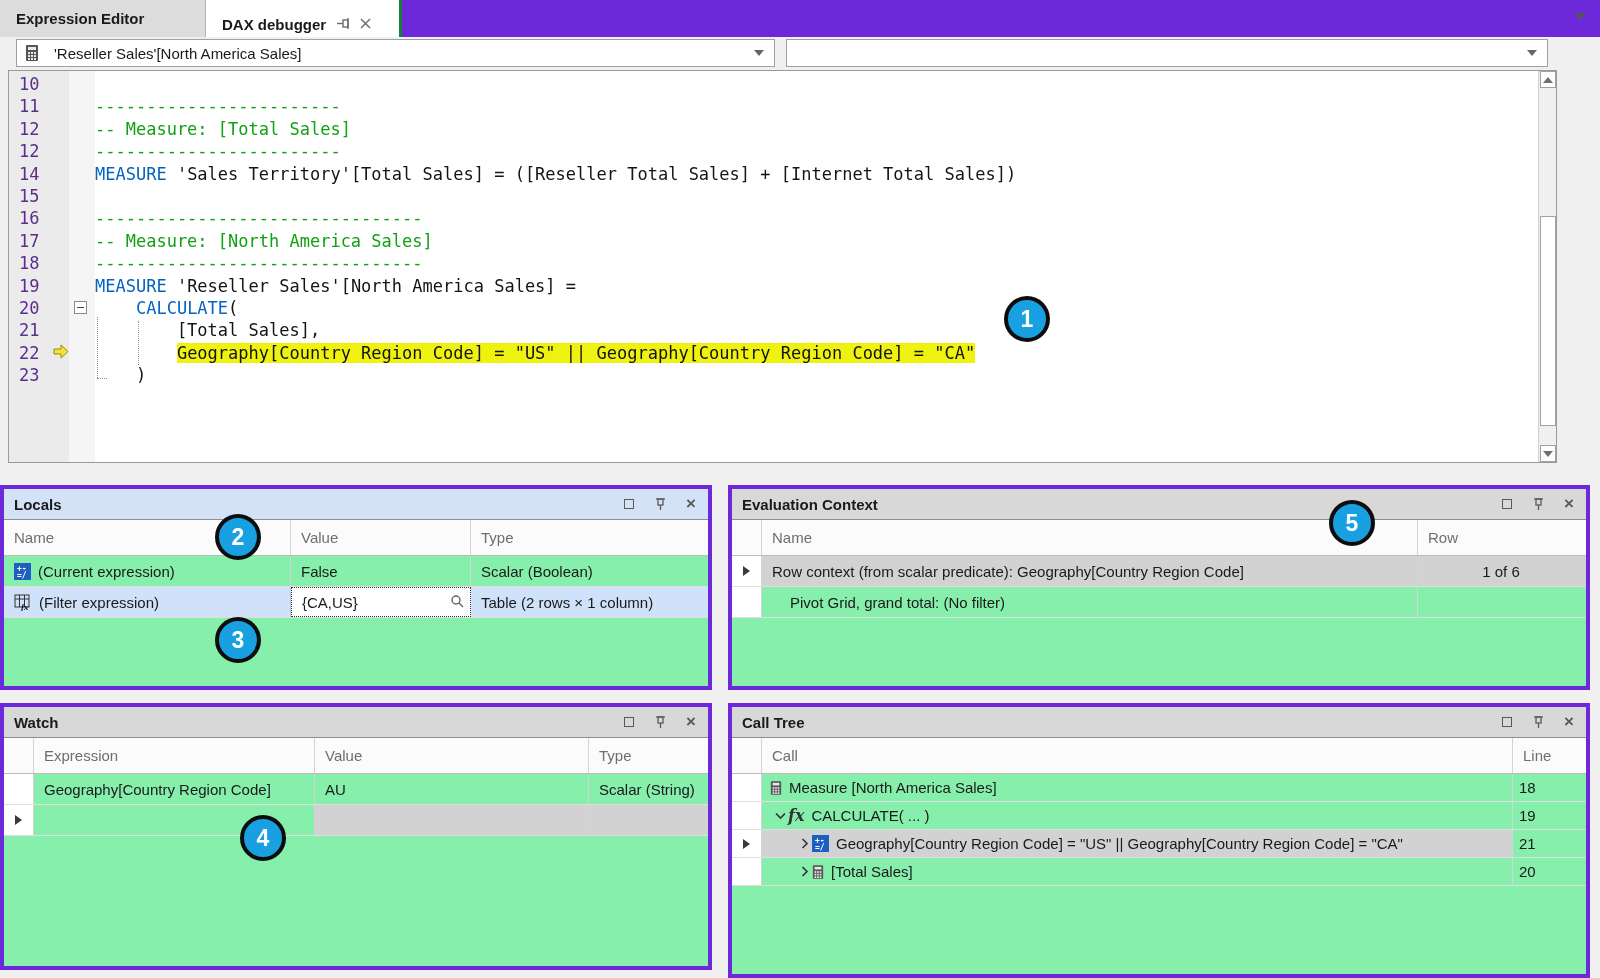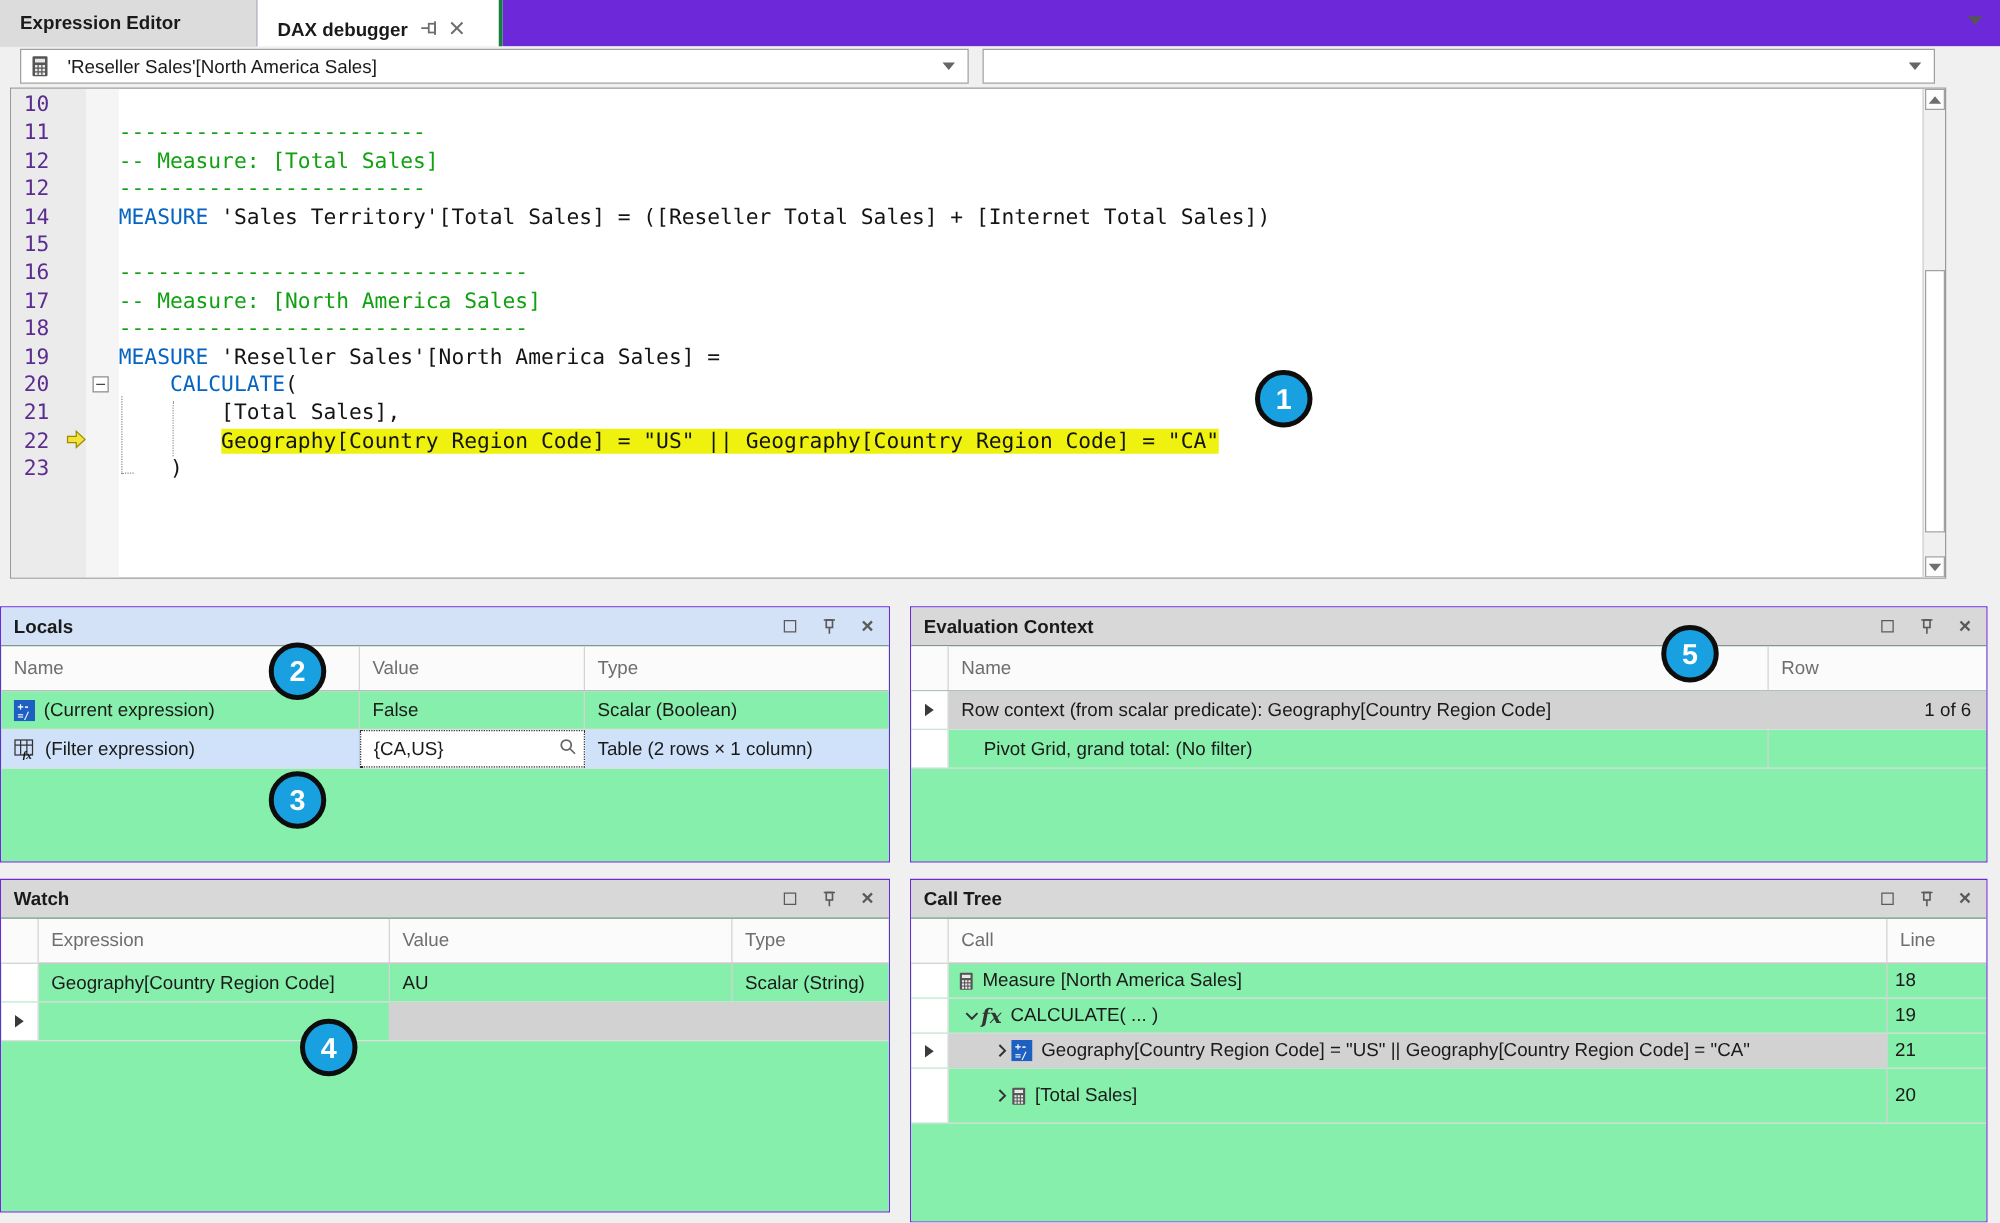--- a/index.html
+++ b/index.html
@@ -44,21 +44,21 @@
   
   .vscroll{position:absolute;right:0;top:0;width:18px;height:100%;background:#f0f0f0;border-left:1px solid #d0d0d0;box-sizing:border-box;}
   .sbtn{position:absolute;left:1px;width:16px;height:17px;background:#fdfdfd;border:1px solid #a2a2a2;box-sizing:border-box;display:flex;align-items:center;justify-content:center;}
   .sbtn.up{top:0;}
   .sbtn.down{bottom:0;}
   .tri-up{width:0;height:0;border-left:5px solid transparent;border-right:5px solid transparent;border-bottom:6px solid #6f6f6f;}
   .tri-down{width:0;height:0;border-left:5px solid transparent;border-right:5px solid transparent;border-top:6px solid #6f6f6f;}
   .sthumb{position:absolute;left:1px;top:145px;width:16px;height:210px;background:#ffffff;border:1px solid #a2a2a2;box-sizing:border-box;}
 
   
-  .panel{position:absolute;background:#ffffff;border:1px solid #6d28d9;box-sizing:border-box;}
+  .panel{position:absolute;background:#ffffff;border:4px solid #6d28d9;box-sizing:border-box;}
   .ptitle{height:30px;display:flex;align-items:center;padding:0 10px;font-size:15px;font-weight:bold;color:#1a1a1a;background:#d8d8d8;}
   .ptitle.focused{background:#d4e2f8;}
   .picons{margin-left:auto;display:flex;align-items:center;gap:17px;color:#5a5a5a;}
   .picon{width:14px;height:14px;display:flex;align-items:center;justify-content:center;font-size:15px;}
   .maxbox{width:10px;height:10px;border:1px solid #5a5a5a;box-sizing:border-box;}
   .closex{font-size:17px;line-height:14px;color:#5a5a5a;}
   .grid{position:absolute;left:0;right:0;top:30px;bottom:0;border-top:1px solid #8f8f8f;background:#86efac;overflow:hidden;}
   .ghead{display:flex;height:36px;align-items:center;font-size:15px;color:#6e6e6e;border-bottom:1px solid #bcbcbc;background:#fbfbfb;box-sizing:border-box;}
   .gcol{box-sizing:border-box;height:100%;display:flex;align-items:center;padding-left:10px;border-right:1px solid #d4d4d4;}
   .gcol:last-child{border-right:none;}
@@ -337,21 +337,21 @@
         <div class="gcol" style="width:656px;">Name</div>
         <div class="gcol" style="flex:1;">Row</div>
       </div>
       <div class="grow">
         <div class="indcol">
             <span class="arrow-r"></span>
           </div>
         <div class="gcell sel-gray" style="width:656px;">
             <span>Row context (from scalar predicate): Geography[Country Region Code]</span>
           </div>
-        <div class="gcell sel-gray" style="flex:1;justify-content:flex-end;padding-right:12px;">
+        <div class="gcell sel-gray" style="flex:1;justify-content:center;padding-right:12px;">
             <span>1 of 6</span>
           </div>
       </div>
       <div class="grow">
         <div class="indcol"></div>
         <div class="gcell" style="width:656px;padding-left:28px;">
             <span>Pivot Grid, grand total: (No filter)</span>
           </div>
         <div class="gcell" style="flex:1;">
             <span></span>
@@ -501,21 +501,21 @@
                 <text x="3" y="15" font-size="8" fill="#fff" font-family="monospace" font-weight="bold">=/</text>
               </svg>
             </span>
           <span>Geography[Country Region Code] = "US" || Geography[Country Region Code] = "CA"</span>
         </div>
         <div class="gcell" style="flex:1;padding-left:6px;">
             <span>21</span>
           </div>
       </div>
 
-      <div class="grow" style="height:44px;">
+      <div class="grow" style="height:28px;">
         <div class="indcol"></div>
         <div class="gcell" style="width:751px;padding-left:34px;">
           <span class="chev">
               <svg width="11" height="11" viewBox="0 0 11 11">
                 <polyline points="3.5,1 8,5.5 3.5,10" fill="none" stroke="#333" stroke-width="1.6"></polyline>
               </svg>
             </span>
           <span class="icon-sp">
               <svg width="12" height="16" viewBox="0 0 14 18">
                 <rect x="1" y="1" width="12" height="16" fill="#555" rx="1"></rect>

